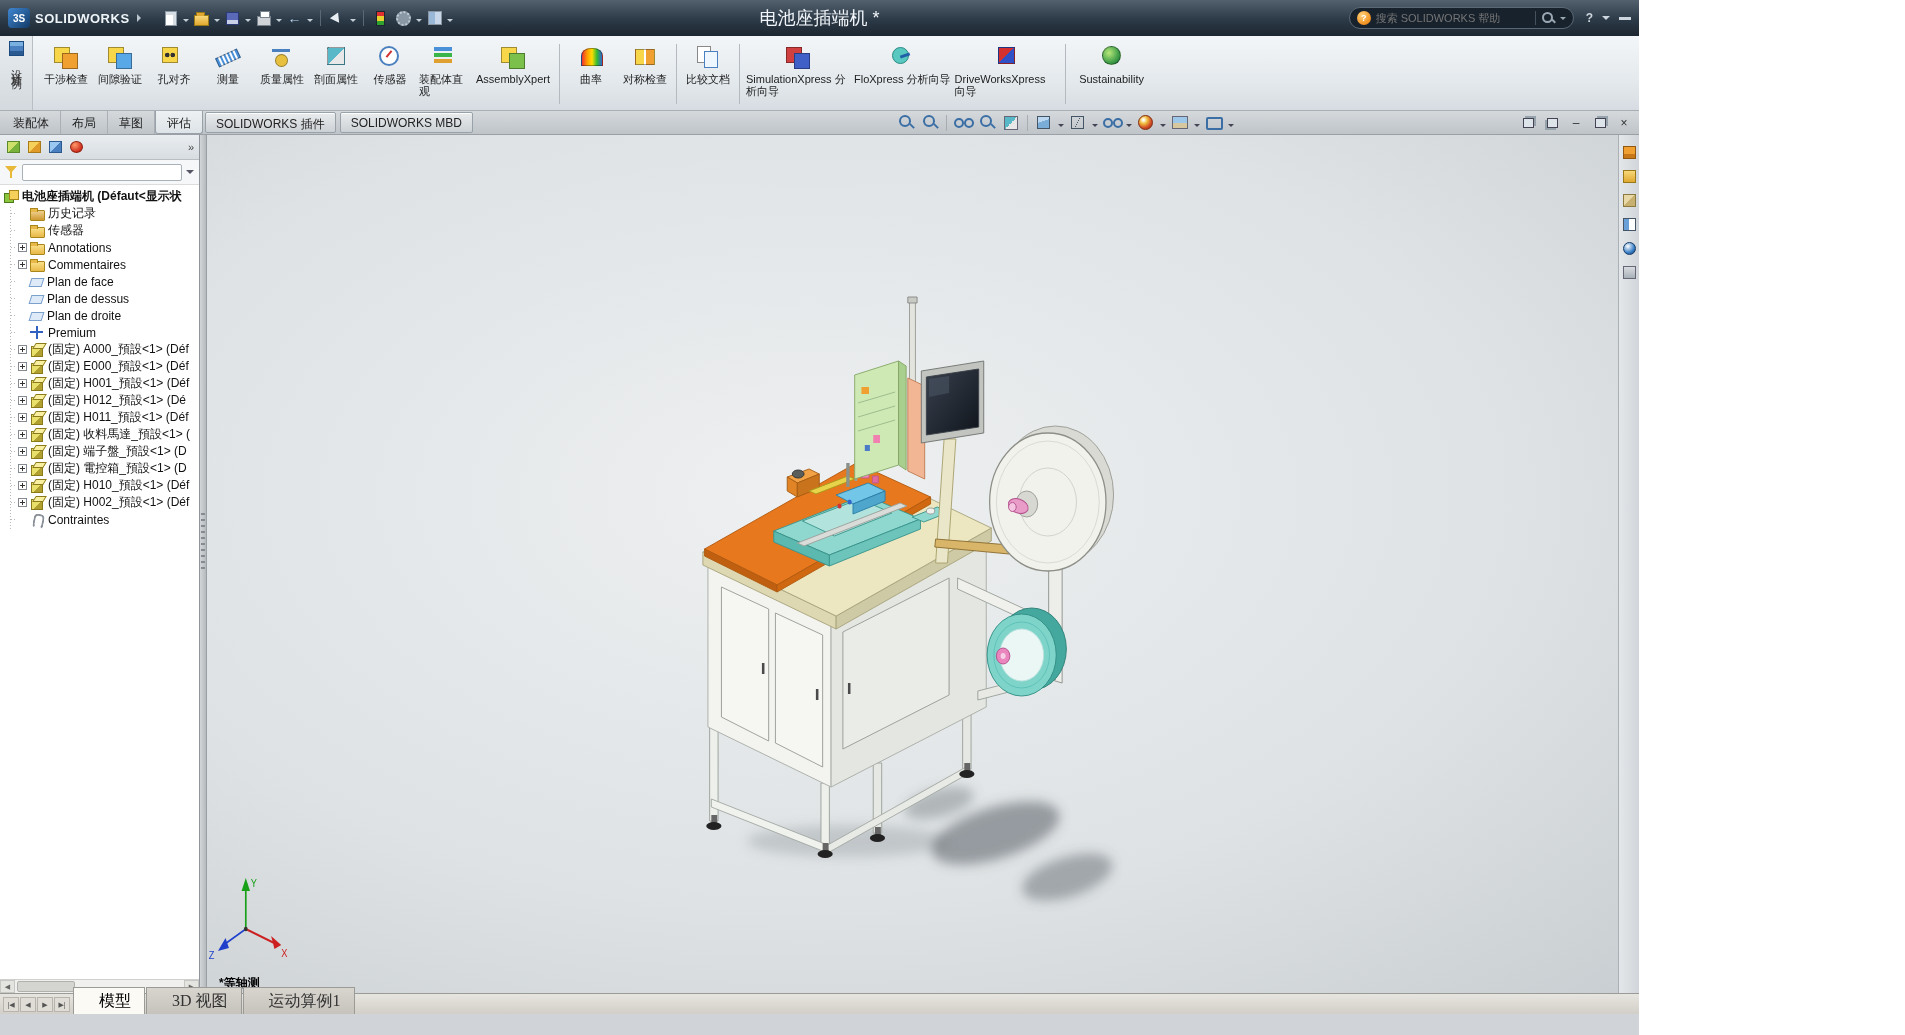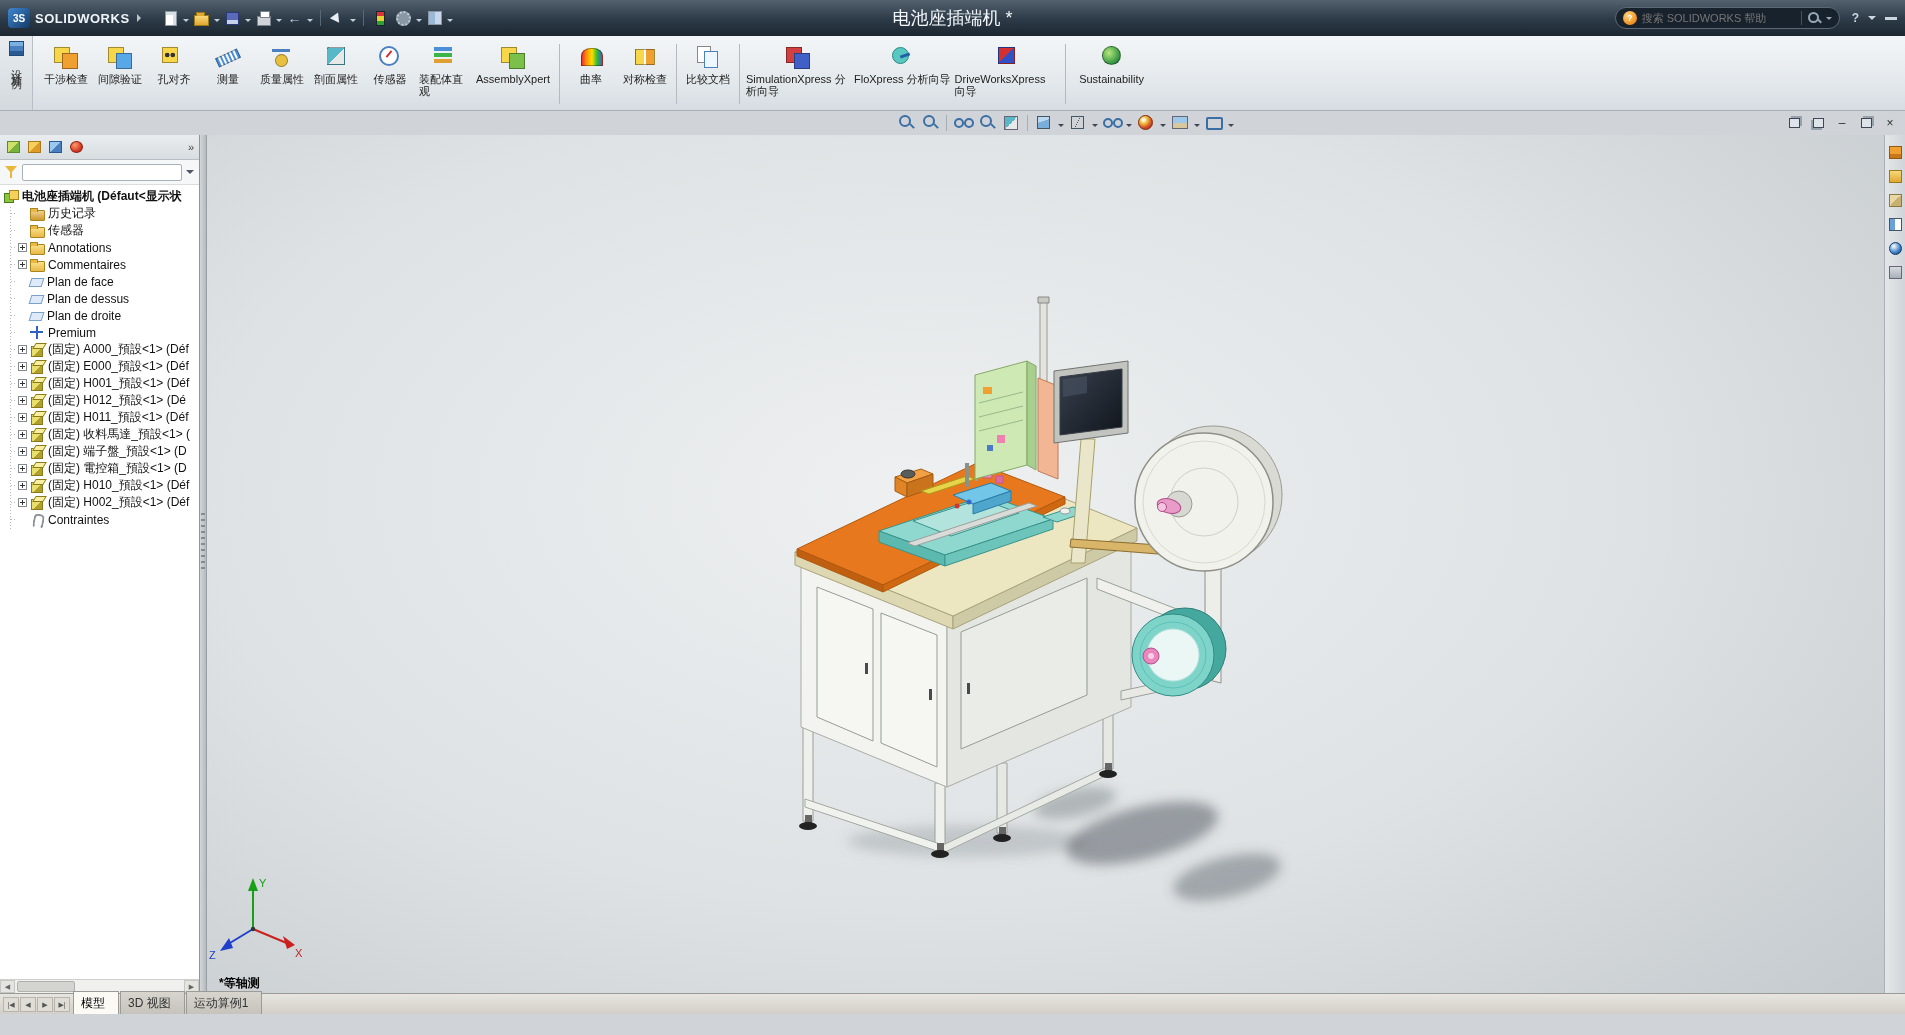--- a/index.html
+++ b/index.html
@@ -1,18 +1,18 @@
 <!DOCTYPE html>
 <html><head>
 <meta charset="utf-8">
 <style>
   * { margin:0; padding:0; box-sizing:border-box; }
   html,body { width:1905px; height:1035px; overflow:hidden; }
   body { font-family:"Liberation Sans","DejaVu Sans",sans-serif; font-size:12px; }
-  .app { position:relative; width:1905px; height:1035px; background:#d0d4d8; overflow:hidden; }
+  .app { position:relative; width:1639px; height:1035px; background:#d0d4d8; overflow:hidden; }
 
   
   .titlebar { position:absolute; left:0; top:0; width:100%; height:36px;
     background:linear-gradient(#53616f, #2c3a47 55%, #1c2630);
     display:flex; align-items:center; padding:0 8px; color:#fff; }
   .logo { display:flex; align-items:center; gap:5px; }
   .logo-mark { width:22px; height:20px; border-radius:4px; background:linear-gradient(135deg,#3f87d2,#123a66);
     display:flex; align-items:center; justify-content:center; font-size:10px; font-weight:bold; color:#fff; }
   .logo-text { font-weight:bold; font-size:13px; letter-spacing:0.5px; color:#eef3f7; }
   .logo-chev { width:0; height:0; border:4px solid transparent; border-left-color:#b9c4cd; margin-left:2px; }
@@ -180,21 +180,21 @@
   .tp-files::before { background:linear-gradient(135deg,#e8d8a8 50%,#c8b070 50%); border:1px solid #8a7a40; }
   .tp-palette::before { background:linear-gradient(90deg,#6aa0d8 50%,#ffffff 50%); border:1px solid #456; }
   .tp-appear::before { border-radius:50%; background:radial-gradient(circle at 35% 30%,#fff,#3a80c8 60%,#123a66); border:1px solid #123a66; }
   .tp-props::before { background:linear-gradient(#d8dce0,#a8b0b8); border:1px solid #667; }
 
   
   .doctabs { position:absolute; left:0; right:0; bottom:21px; height:21px;
     background:linear-gradient(#e7e5df,#d2cfc8); border-top:1px solid #9a9a96; display:flex; align-items:flex-end; }
   .nav-btns { display:flex; gap:1px; padding:0 3px 2px 3px; }
   .nav-btn { width:16px; height:15px; font-size:7px; color:#555; background:#e0ddd6; border:1px solid #b8b5ae; display:flex; align-items:center; justify-content:center; }
-  .dtab { padding:3px 13px 2px 7px; font-size:12px; color:#333; background:linear-gradient(#d8d5ce,#c6c3bc); border:1px solid #9a9a96; border-bottom:none; margin-right:1px; }
+  .dtab { padding:3px 13px 2px 25px; font-size:16px; color:#333; background:linear-gradient(#d8d5ce,#c6c3bc); border:1px solid #9a9a96; border-bottom:none; margin-right:1px;font-family:Liberation Serif, serif; }
   .dtab.active { background:#fbfaf5; color:#000; }
   .statusbar { position:absolute; left:0; right:0; bottom:0; height:21px;
     background:linear-gradient(#f3f4f5,#dee1e3); border-top:1px solid #b0b4b8;
     display:flex; align-items:center; padding:0 8px; color:#222; }
   .sb-right { margin-left:auto; display:flex; align-items:center; }
   .sb-item { margin-left:34px; }
   .sb-car { width:0; height:0; border:4px solid transparent; border-top-color:#556; margin:4px 0 0 6px; }
   .sb-spacer { width:108px; }
   .sb-ball { width:13px; height:13px; border-radius:50%; background:radial-gradient(circle at 35% 30%,#fff8c0,#e8c820 60%,#a88a10); border:1px solid #887008; }
 </style>
@@ -315,20 +315,30 @@
           <span class="lbl">DriveWorksXpress 向导</span>
         </div>
       <div class="rsep"></div>
       <div class="tool t-wide">
           <span class="ti i-sustain"></span>
           <span class="lbl">Sustainability</span>
         </div>
     </div>
   </div>
 
+  <div class="tabrow">
+    <div class="rtabs">
+      <div class="rtab">装配体</div>
+      <div class="rtab">布局</div>
+      <div class="rtab">草图</div>
+      <div class="rtab active">评估</div>
+      <div class="rtab boxed">SOLIDWORKS 插件</div>
+      <div class="rtab boxed">SOLIDWORKS MBD</div>
+    </div>
+  </div>
 
   <div class="view-toolbar">
     <span class="vi mag"></span>
     <span class="vi mag"></span>
     <span class="vsep"></span>
     <span class="vi v-hide"></span>
     <span class="vi mag"></span>
     <span class="vi v-section"></span>
     <span class="vsep"></span>
     <span class="vi v-orient"></span>

